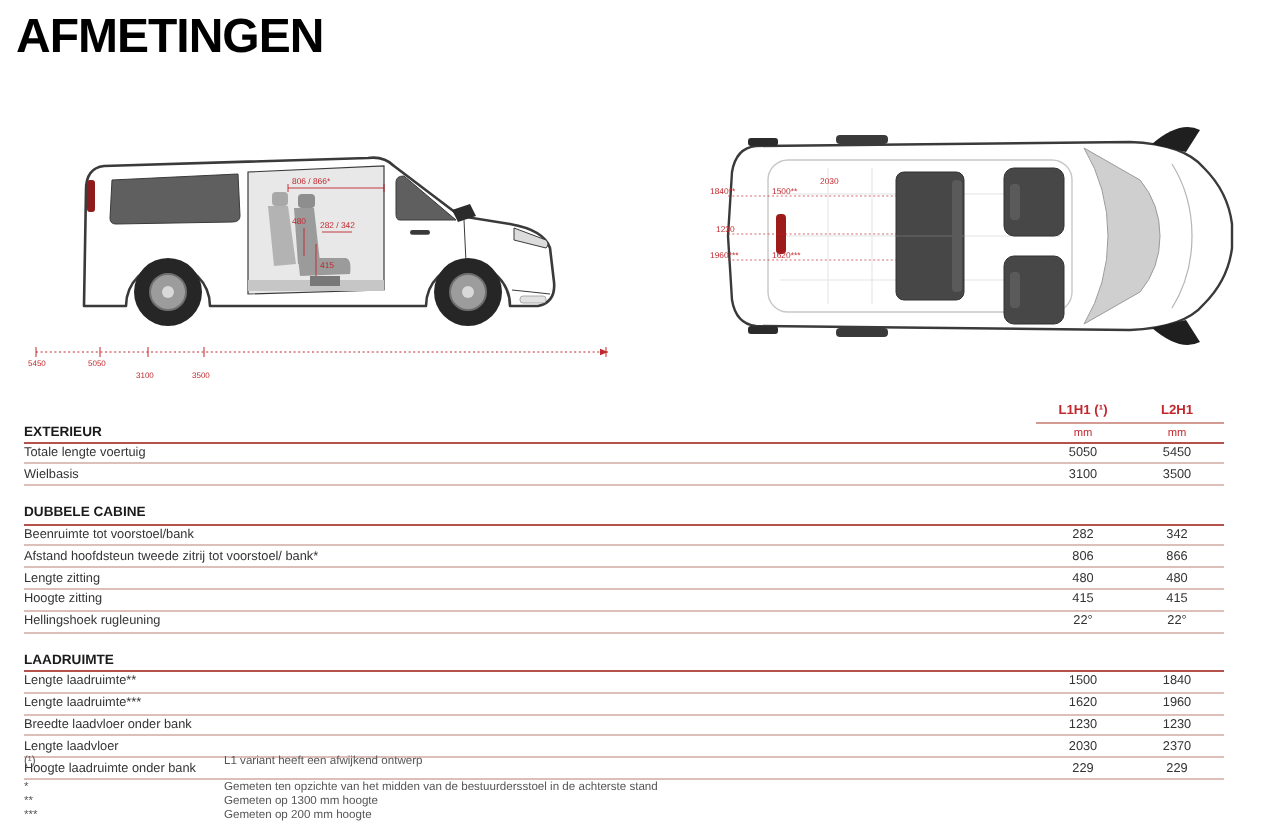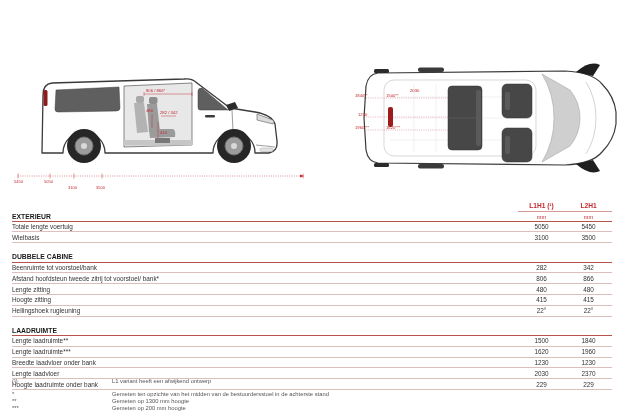--- a/index.html
+++ b/index.html
@@ -35,20 +35,21 @@
   .fgap{height:6px;}
 
   text.dim{fill:#c1272d;font-family:"Liberation Sans",sans-serif;font-size:4.2px;}
   text.dim-sm{fill:#c1272d;font-family:"Liberation Sans",sans-serif;font-size:4px;}
 </style>
 </head>
 <body>
 
 <div class="page">
 
+  <div class="title">AFMETINGEN</div>
 
   <div class="drawings">
 
     <svg class="svgwrap svg-side" width="312" height="150" viewBox="0 0 312 150">
 
       <path d="M36,103 L37,45 Q37,34 46,33 L178,29 Q186,28 191,33 L224,58 L249,62 Q266,65 269,74 L271,91 Q272,101 263,103 L249,103 A21,21 0 0 0 207,103 L99,103 A21,21 0 0 0 57,103 L44,103 Z" fill="#ffffff" stroke="#3a3a3a" stroke-width="1.3" stroke-linejoin="round"></path>
 
       <path d="M50,40 L113,37 L114,58 Q114,61 110,61 L52,62 Q49,62 49,59 Z" fill="#5f5f5f" stroke="#3a3a3a" stroke-width="0.5"></path>
 
       <path d="M118,36 L186,33 L186,95 L118,97 Z" fill="#e8e8e8" stroke="#3a3a3a" stroke-width="0.6"></path>

